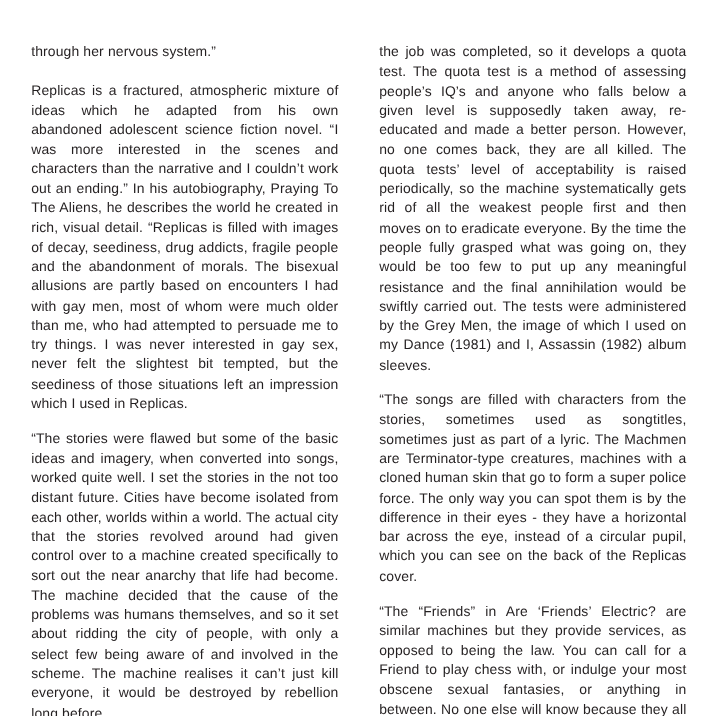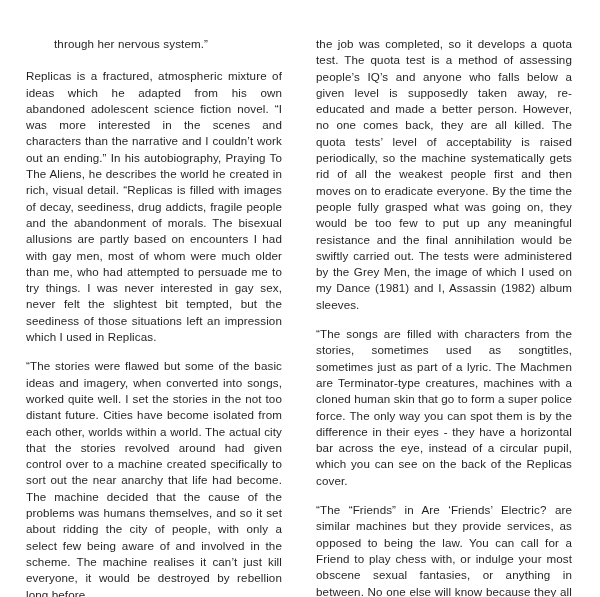--- a/index.html
+++ b/index.html
@@ -37,21 +37,20 @@
     text-align: justify;
     text-justify: inter-word;
     hyphens: none;
     letter-spacing: 0.01em;
   }
   p:last-child {
     margin-bottom: 0;
   }
   .continuation {
     margin-bottom: 16px;
-    margin-left: 28px;
   }
 </style>
 </head>
 <body>
 
 <div class="page">
   <div class="columns">
 
     <div class="col">
       <p class="continuation">through her nervous system.”</p>

